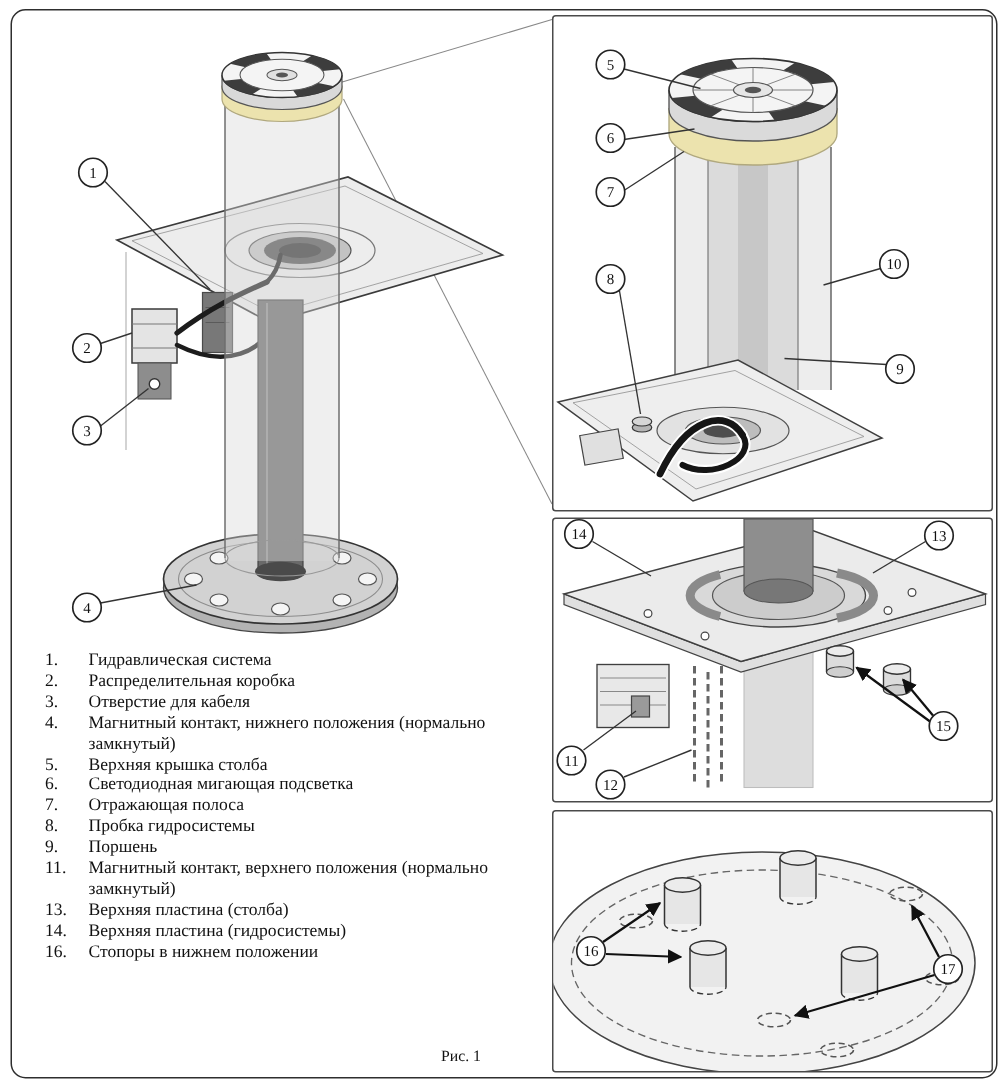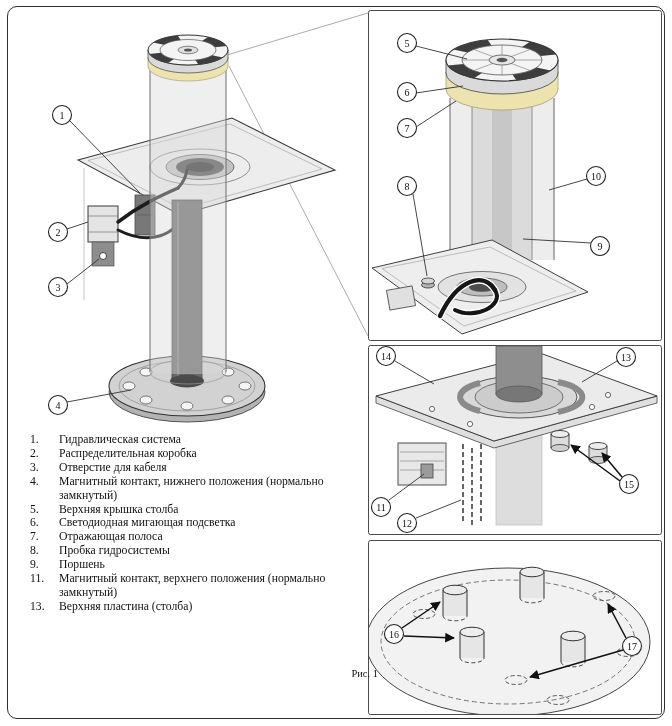--- a/index.html
+++ b/index.html
@@ -5,21 +5,21 @@
   *{margin:0;padding:0;box-sizing:border-box}
   html,body{background:#fff}
   body{width:672px;height:726px;font-family:"Liberation Serif",serif;color:#111}
   .page{position:relative;width:672px;height:726px;background:#fff;overflow:hidden}
   .frame{position:absolute;left:7px;top:6px;width:658px;height:713px;border:1.4px solid #2e2e2e;border-radius:10px}
   svg.art{position:absolute;left:0;top:0;display:block}
   .legend{position:absolute;left:30px;top:433px;width:332px}
   .lg-row{display:flex;font-size:11.7px;line-height:13.9px}
   .lg-num{flex:0 0 29px}
   .lg-txt{flex:1}
-  .caption{position:absolute;left:294px;top:668px;width:84px;text-align:right;font-size:10.5px}
+  .caption{position:absolute;left:294px;top:699px;width:84px;text-align:left;font-size:10.5px}
   .cc{fill:#fff;stroke:#222;stroke-width:1.1}
   .ld{stroke:#333;stroke-width:.9;fill:none}
   .la{stroke:#111;stroke-width:1.5;fill:none;marker-end:url(#arr)}
   .cn{stroke:#888;stroke-width:.7;fill:none}
   .box{fill:#fff;stroke:#4a4a4a;stroke-width:1}
   text.co{font-family:"Liberation Serif",serif;font-size:10px;fill:#111}
 </style>
 </head>
 <body>
 
@@ -404,16 +404,24 @@
         <span class="lg-txt">Поршень</span>
       </div>
     <div class="lg-row">
         <span class="lg-num">11.</span>
         <span class="lg-txt">Магнитный контакт, верхнего положения (нормально замкнутый)</span>
       </div>
     <div class="lg-row">
         <span class="lg-num">13.</span>
         <span class="lg-txt">Верхняя пластина (столба)</span>
       </div>
+    <div class="lg-row">
+        <span class="lg-num">14.</span>
+        <span class="lg-txt">Верхняя пластина (гидросистемы)</span>
+      </div>
+    <div class="lg-row">
+        <span class="lg-num">16.</span>
+        <span class="lg-txt">Стопоры в нижнем положении</span>
+      </div>
   </div>
 
   <div class="caption">Рис. 1</div>
 </div>
 
 </body></html>

